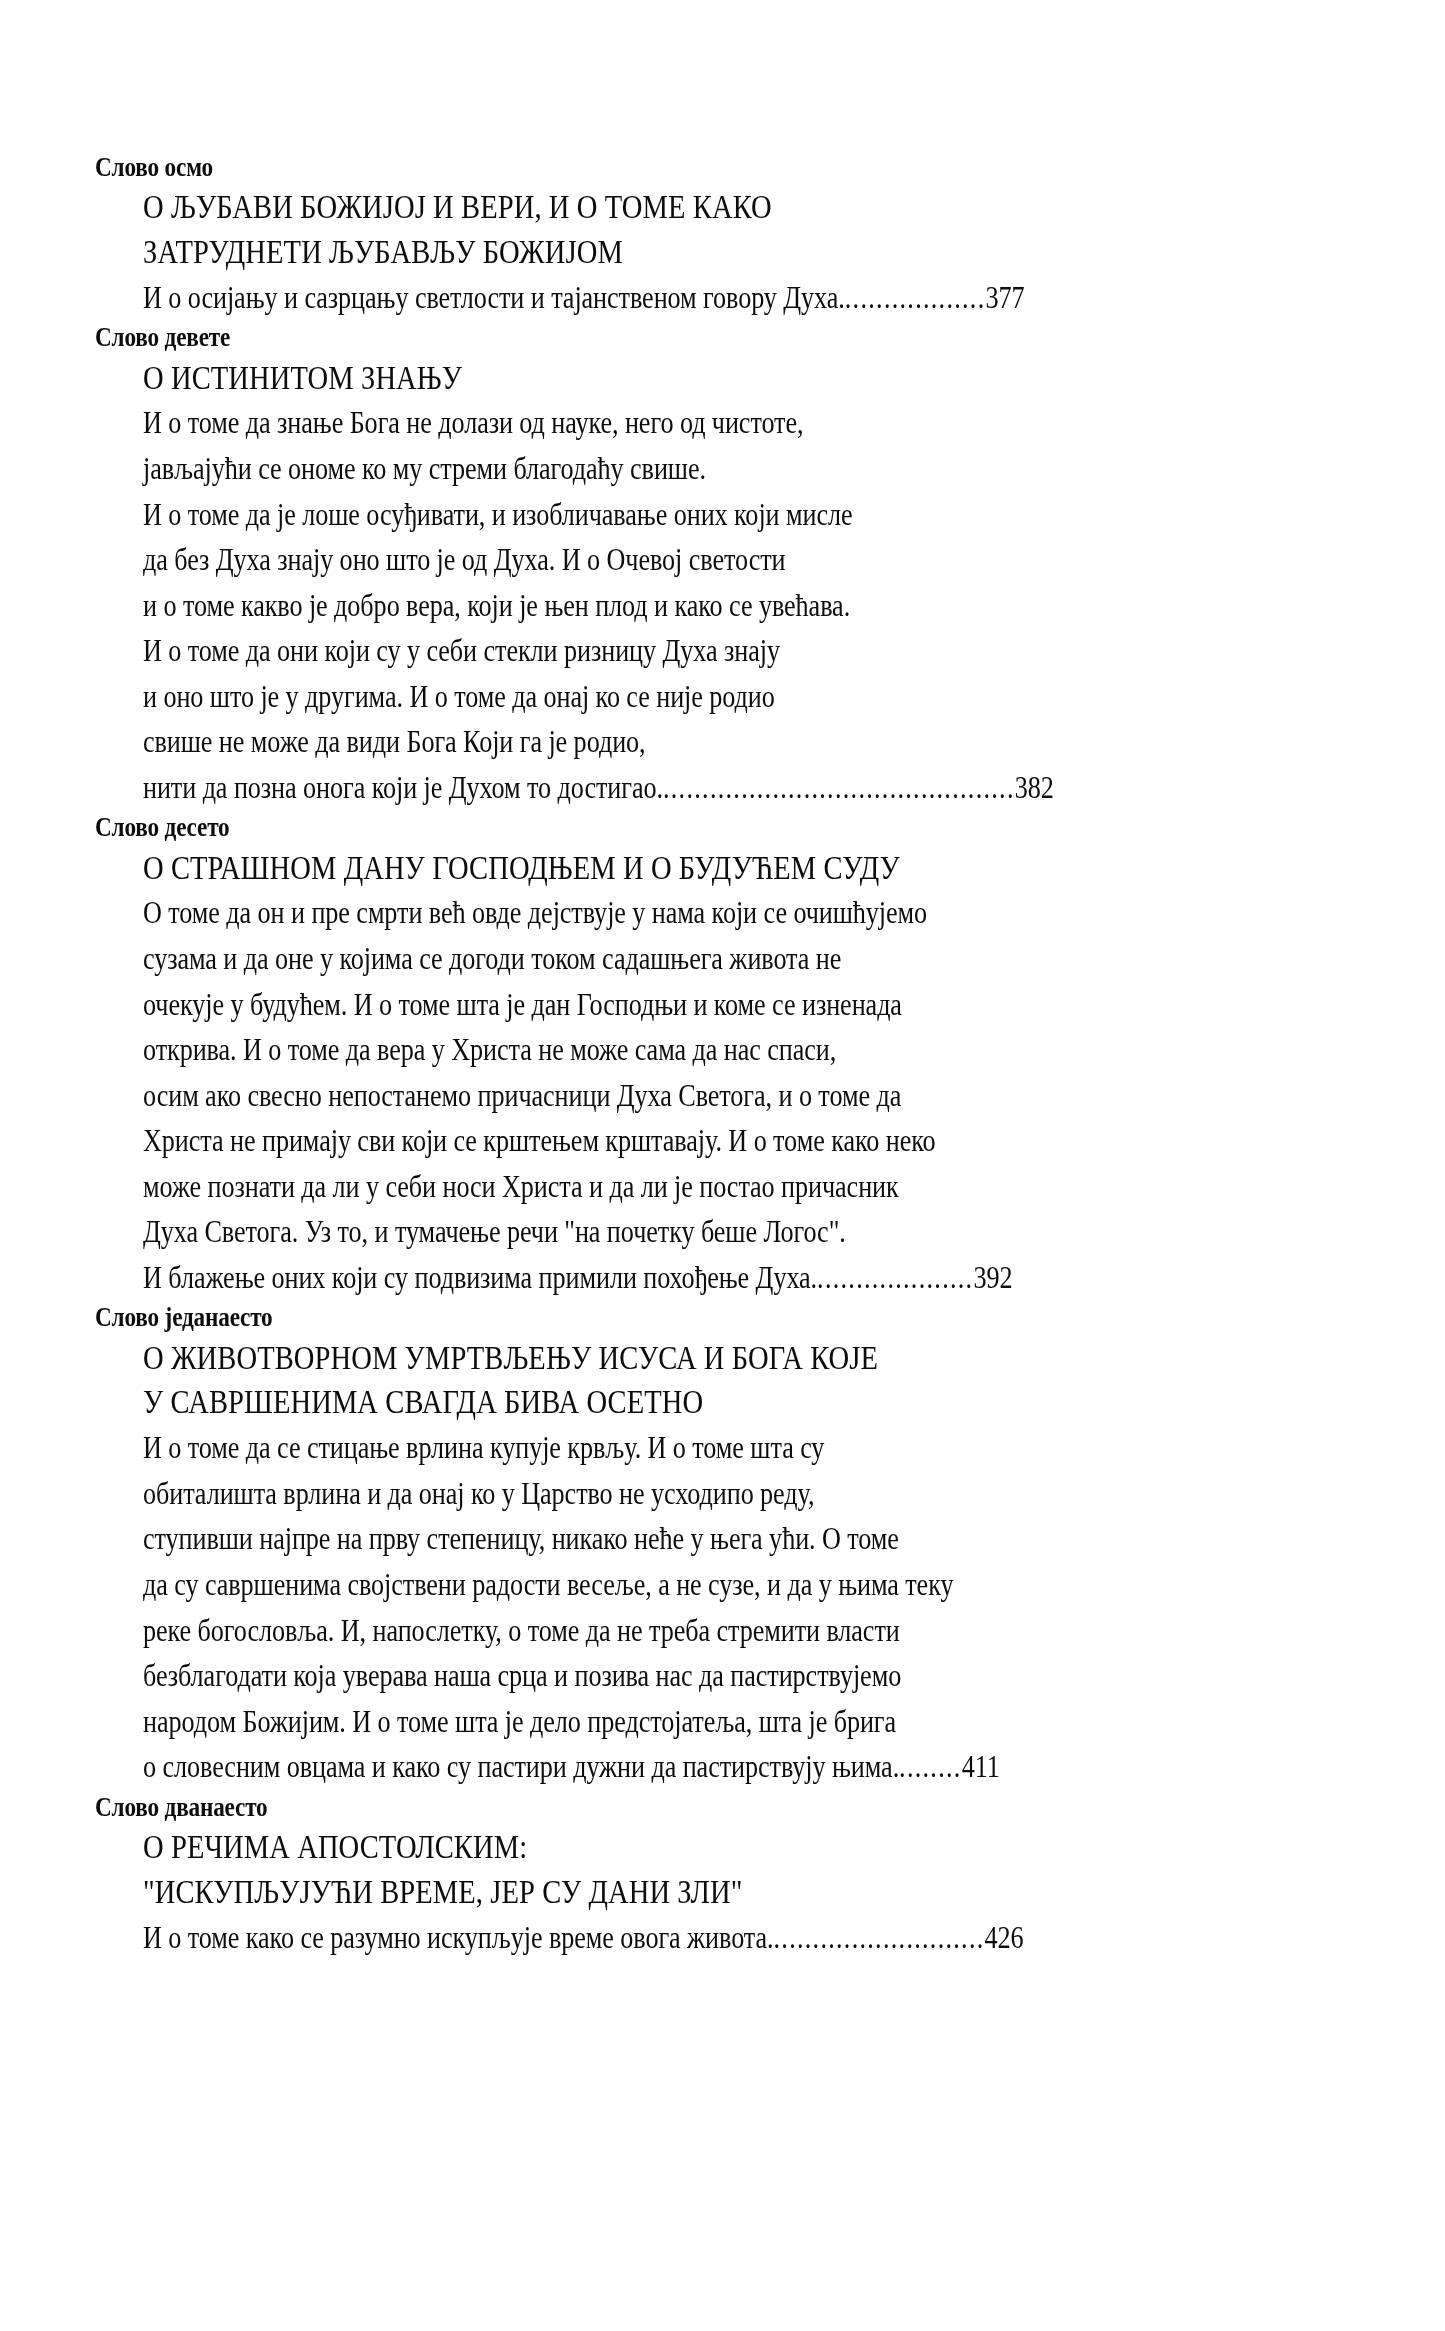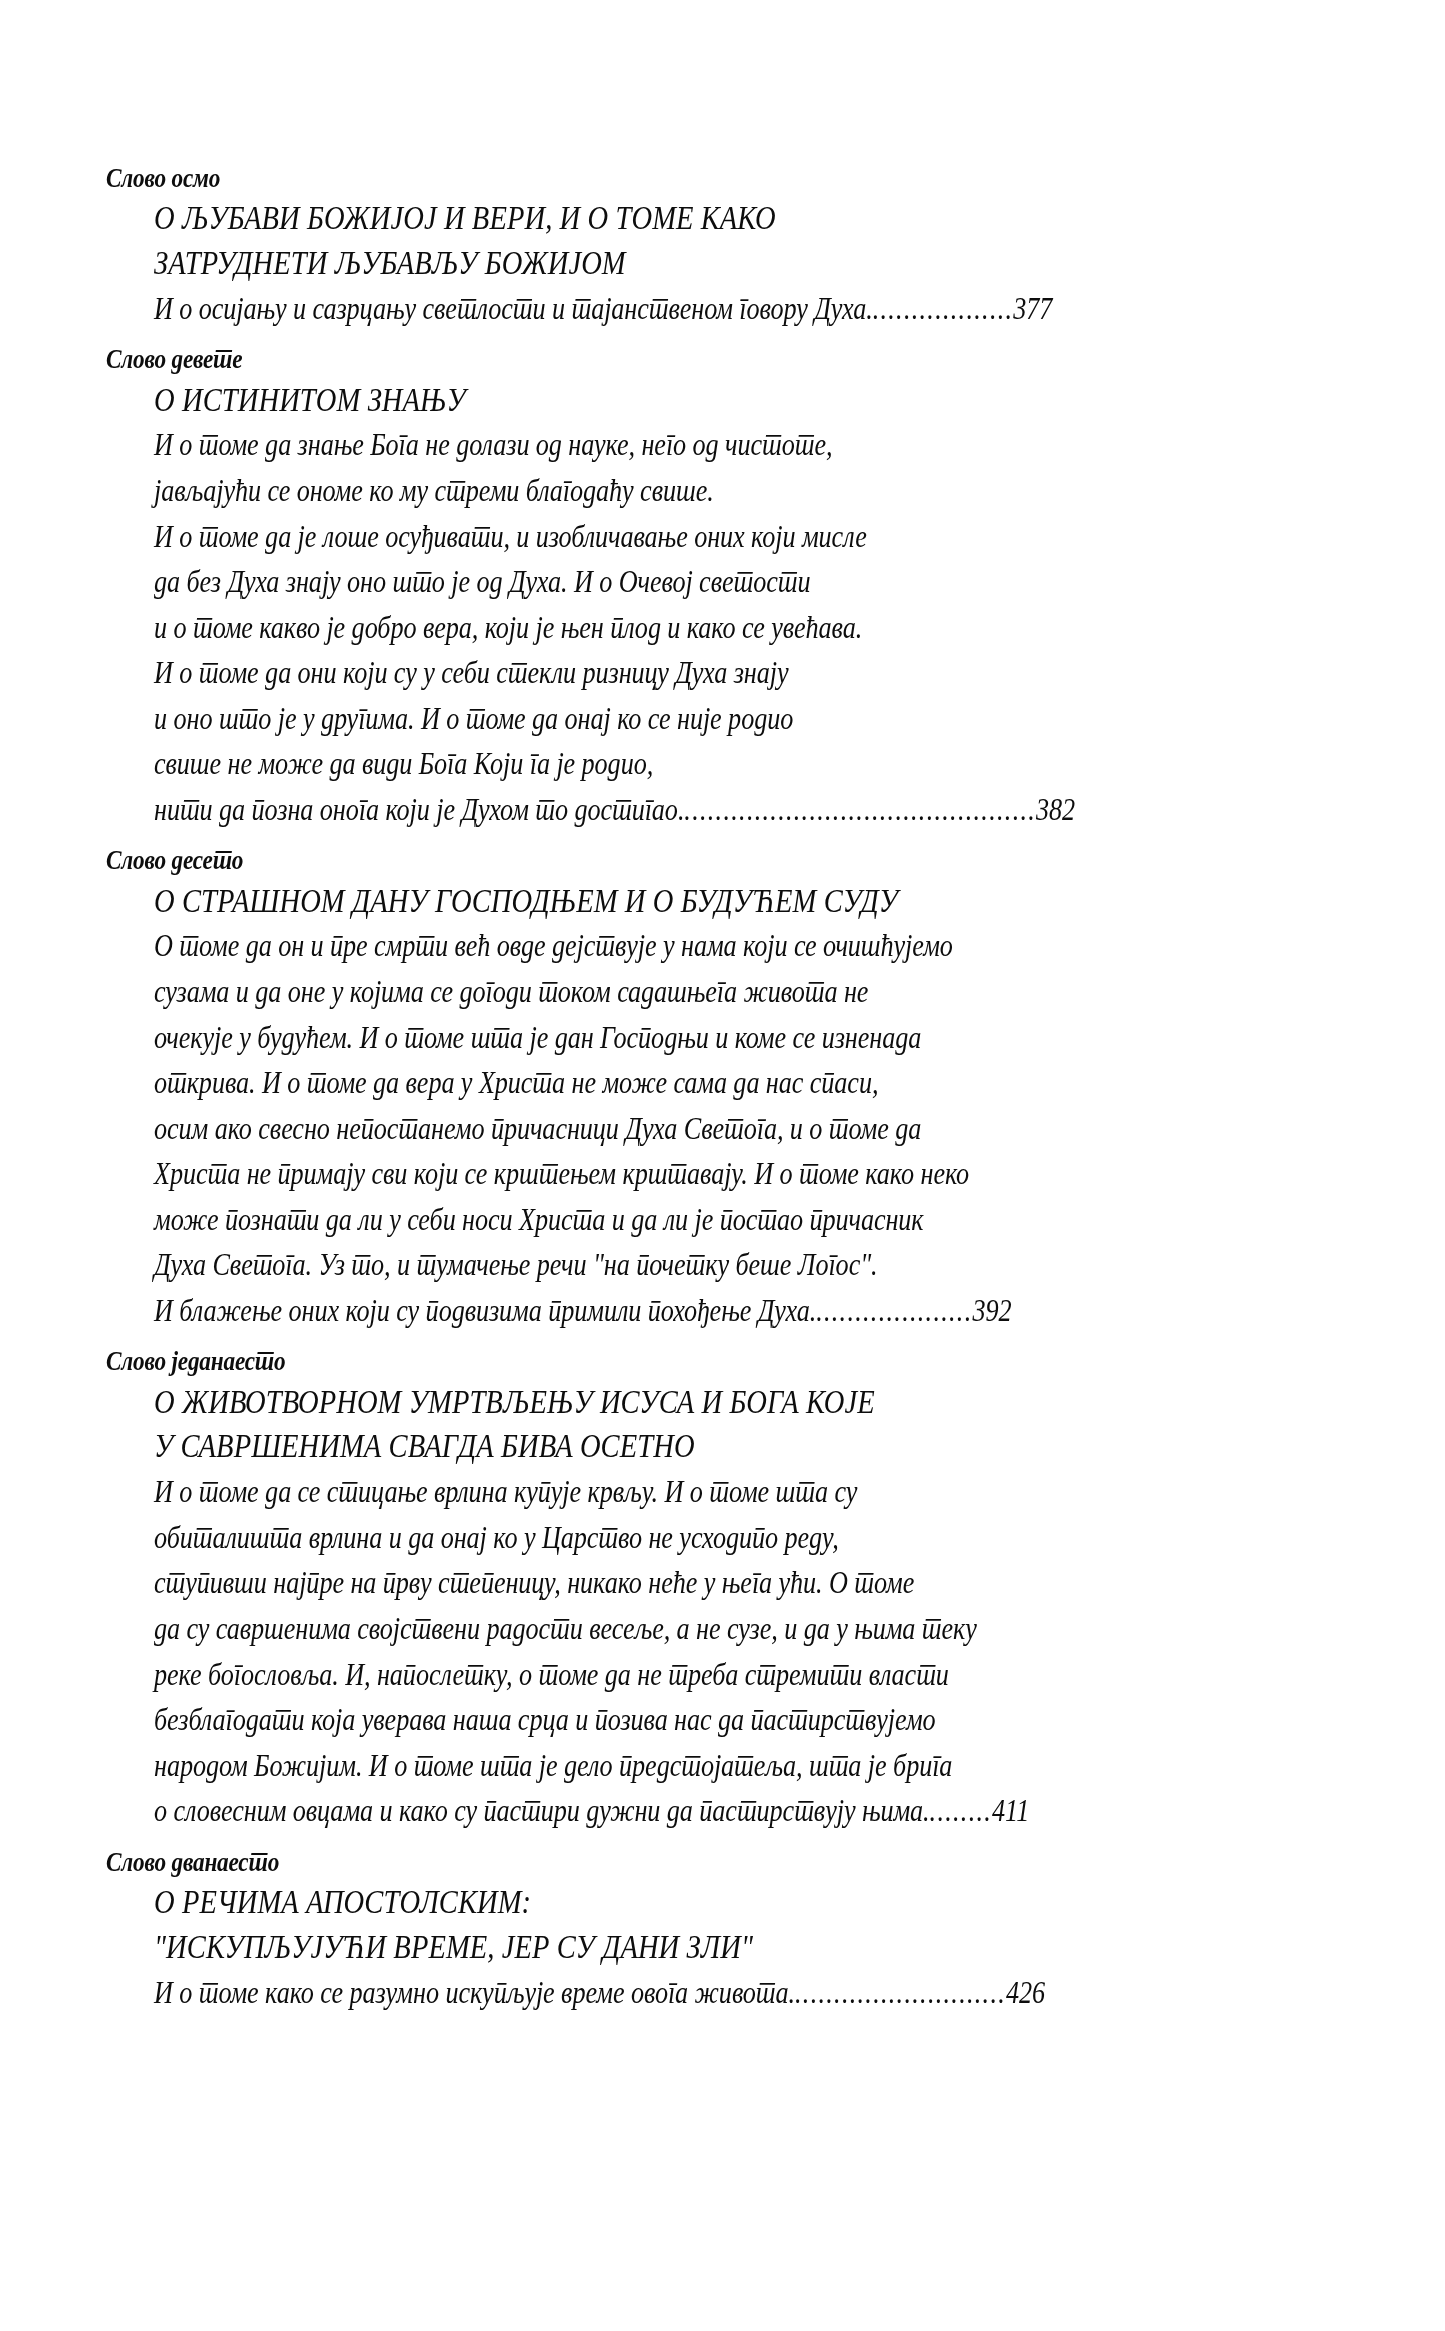--- a/index.html
+++ b/index.html
@@ -24,22 +24,21 @@
     padding: 150px 95px 0 143px;
     background: #ffffff;
   }
 
   .toc {
     display: block;
   }
 
   .entry {
     display: block;
-    margin: 11px;
-    font-style: italic;
+    margin: 0;
   }
 
   
   .slovo-label {
     display: block;
     margin-left: -48px;
     font-weight: 700;
     font-size: 27px;
     line-height: 1.30;
     letter-spacing: -0.2px;

